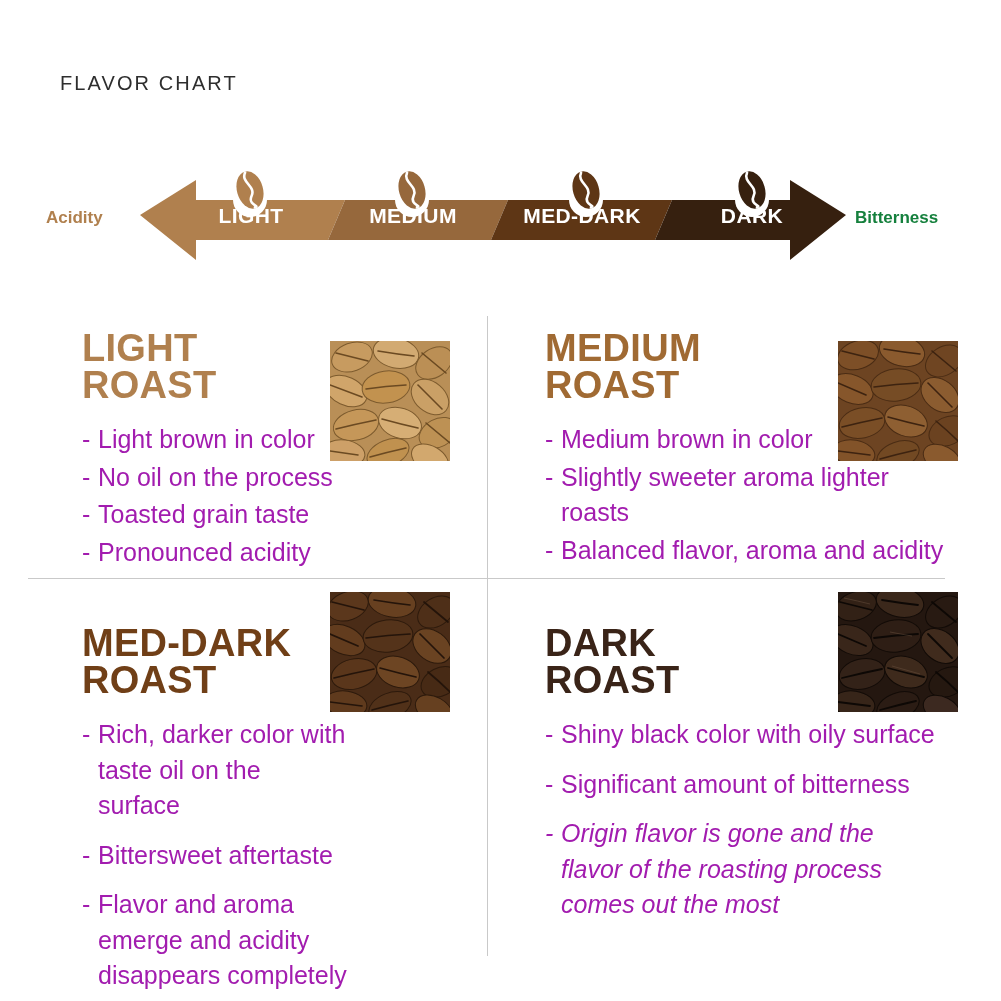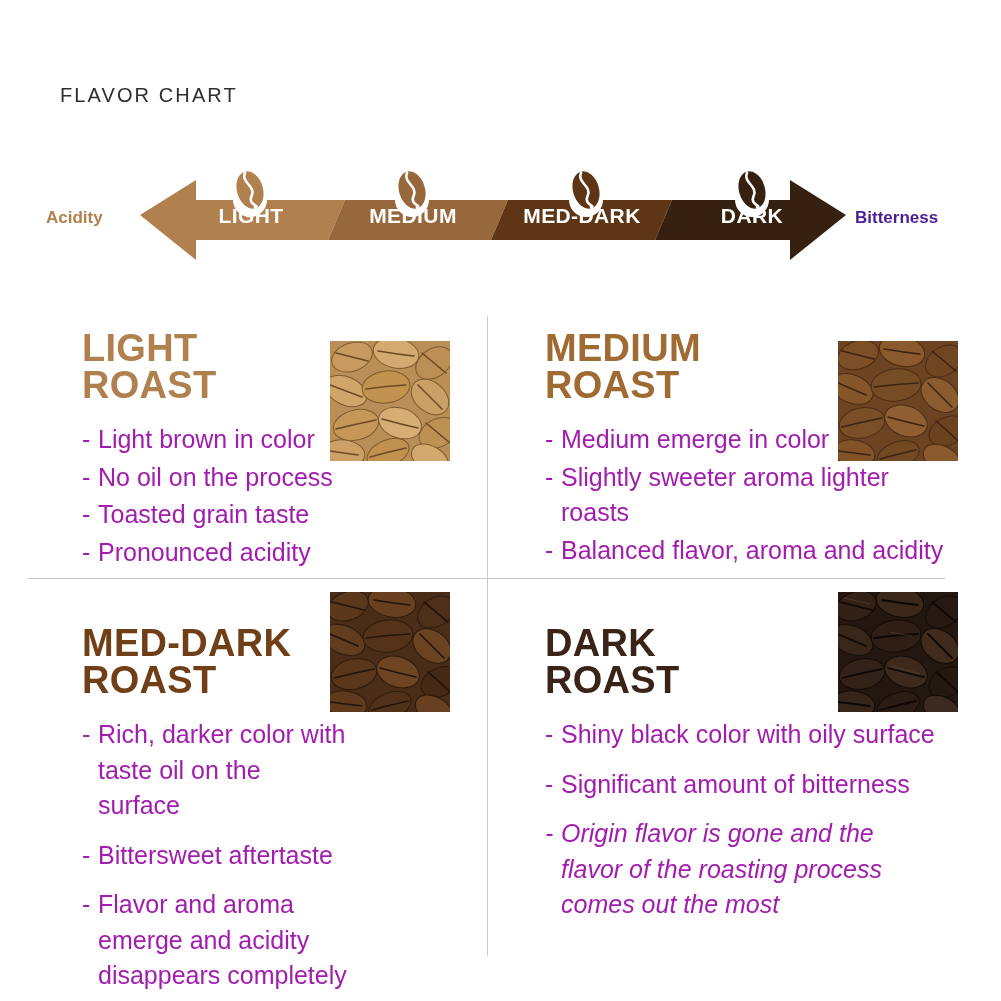--- a/index.html
+++ b/index.html
@@ -8,21 +8,21 @@
     background:#ffffff;
     font-family:"Liberation Sans", sans-serif;
     color:#3c3c3c;
     position:relative;
     overflow:hidden;
   }
 
   
   #page-title {
     position:absolute;
-    left:60px; top:84px;
+    left:60px; top:72px;
     font-size:20px;
     letter-spacing:2.1px;
     font-weight:400;
     color:#2e2e2e;
     white-space:nowrap;
   }
 
   
   #flavor-scale {
     position:absolute;
@@ -31,21 +31,21 @@
   }
   #scale-svg { position:absolute; left:0; top:0; }
 
   .scale-end-label {
     position:absolute;
     font-size:17px;
     font-weight:700;
     white-space:nowrap;
   }
   #acidity-label   { left:46px;  top:48px; color:#b0804e; }
-  #bitterness-label{ left:855px; top:48px; color:#4c1d95; }
+  #bitterness-label{ left:855px; top:48px; color:#15803d; }
 
   .segment-label {
     position:absolute;
     top:44px;
     font-size:21px;
     font-weight:700;
     color:#ffffff;
     letter-spacing:0.4px;
     white-space:nowrap;
     text-align:center;
@@ -182,21 +182,21 @@
     <li class="bullet-item">No oil on the process</li>
     <li class="bullet-item">Toasted grain taste</li>
     <li class="bullet-item">Pronounced acidity</li>
   </ul>
 </div>
 
 <div id="quadrant-medium" class="quadrant">
   <div class="roast-heading">MEDIUM
 ROAST</div>
   <ul class="bullet-list">
-    <li class="bullet-item">Medium emerge in color</li>
+    <li class="bullet-item">Medium brown in color</li>
     <li class="bullet-item">Slightly sweeter aroma lighter roasts</li>
     <li class="bullet-item">Balanced flavor, aroma and acidity</li>
   </ul>
 </div>
 
 <div id="quadrant-meddark" class="quadrant">
   <div class="roast-heading">MED-DARK
 ROAST</div>
   <ul class="bullet-list">
     <li class="bullet-item spaced" style="width:265px;">Rich, darker color with taste oil on the surface</li>

